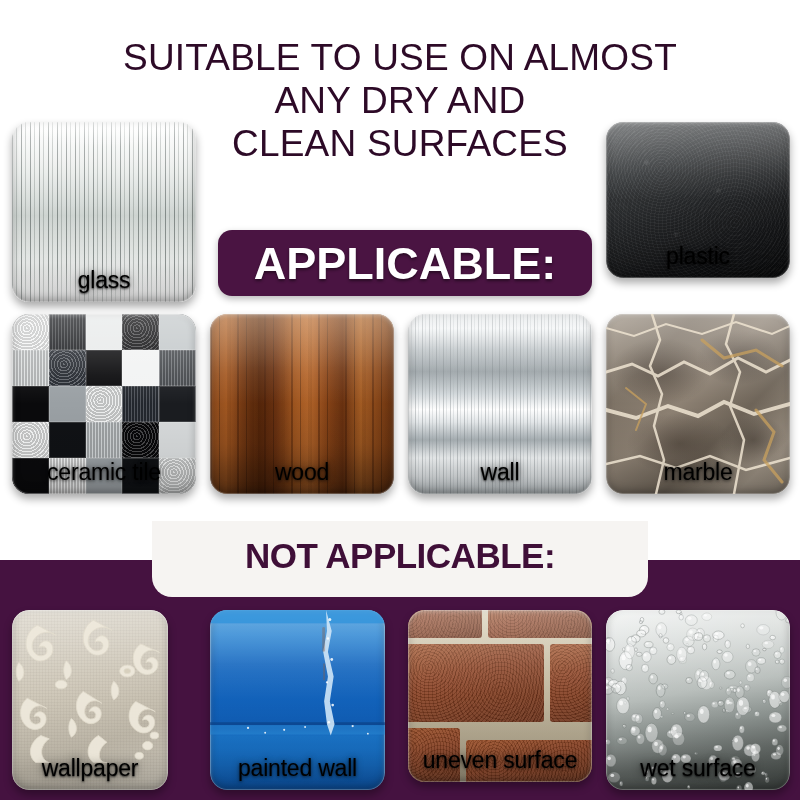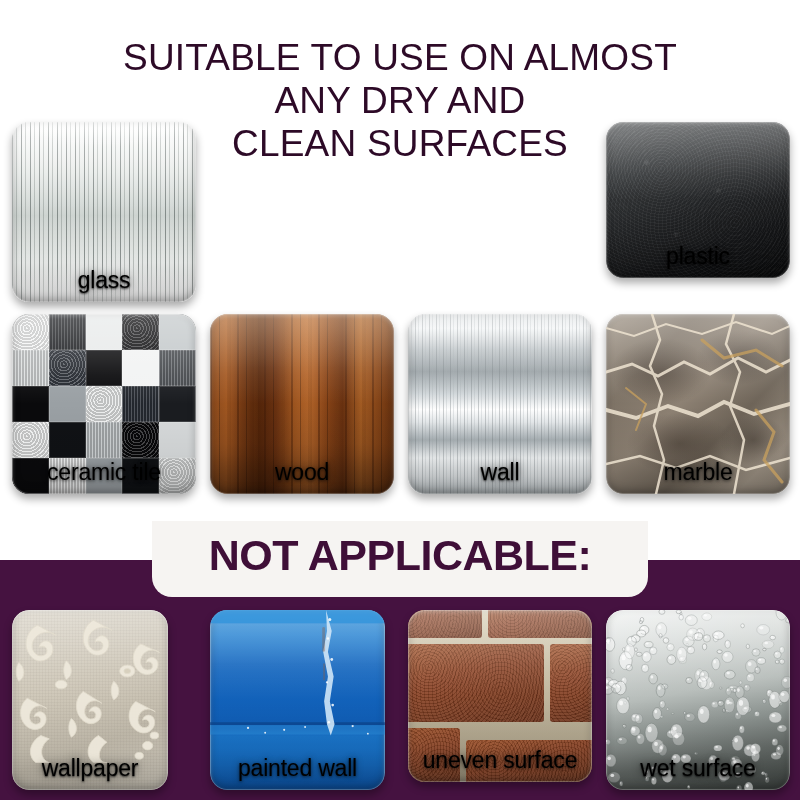--- a/index.html
+++ b/index.html
@@ -49,21 +49,21 @@
   }
   .banner-notapplicable {
     position: absolute;
     left: 152px; top: 521px; width: 496px; height: 76px;
     background: #f6f4f2;
     border-radius: 0 0 20px 20px;
     display: flex; align-items: center; justify-content: center;
   }
   .banner-notapplicable span {
     color: #3f0f38;
-    font-size: 43px;
+    font-size: 35px;
     font-weight: bold;
     letter-spacing: -0.5px;
     line-height: 45px;
     position: relative; top: -4px;
   }
 
   
   .tile {
     position: absolute;
     border-radius: 17px;
@@ -241,20 +241,23 @@
     <div class="lbl dark-sh">glass</div>
   </div>
 
   <div class="tile" style="left:606px; top:122px; width:184px; height:156px;">
     <div class="tex tex-plastic"></div>
     <div class="gloss"></div>
     <div class="edge"></div>
     <div class="lbl">plastic</div>
   </div>
 
+  <div class="banner-applicable">
+    <span>APPLICABLE:</span>
+  </div>
 
   <div class="tile" style="left:12px; top:314px; width:184px; height:180px;">
     <div class="tex tex-ceramic">
       <div class="mos" id="mosaic">
           <i style="background: repeating-radial-gradient(circle at 40% 40%, rgba(255, 255, 255, 0.25) 0px, rgba(255, 255, 255, 0.25) 1px, rgba(0, 0, 0, 0.18) 1px, rgba(0, 0, 0, 0.18) 3px) rgb(242, 243, 243); box-shadow: rgba(255, 255, 255, 0.16) 0px 0px 0px 1px inset;"></i>
           <i style="background: repeating-linear-gradient(90deg, rgba(255, 255, 255, 0.18) 0px, rgba(255, 255, 255, 0.18) 1px, rgba(0, 0, 0, 0.2) 1px, rgba(0, 0, 0, 0.2) 3px) rgb(26, 28, 32); box-shadow: rgba(255, 255, 255, 0.16) 0px 0px 0px 1px inset;"></i>
           <i style="background: rgb(232, 234, 234); box-shadow: rgba(255, 255, 255, 0.16) 0px 0px 0px 1px inset;"></i>
           <i style="background: repeating-radial-gradient(circle at 40% 40%, rgba(255, 255, 255, 0.25) 0px, rgba(255, 255, 255, 0.25) 1px, rgba(0, 0, 0, 0.18) 1px, rgba(0, 0, 0, 0.18) 3px) rgb(10, 10, 12); box-shadow: rgba(255, 255, 255, 0.16) 0px 0px 0px 1px inset;"></i>
           <i style="background: rgb(195, 200, 202); box-shadow: rgba(255, 255, 255, 0.16) 0px 0px 0px 1px inset;"></i>
           <i style="background: repeating-linear-gradient(90deg, rgba(255, 255, 255, 0.18) 0px, rgba(255, 255, 255, 0.18) 1px, rgba(0, 0, 0, 0.2) 1px, rgba(0, 0, 0, 0.2) 3px) rgb(215, 218, 219); box-shadow: rgba(255, 255, 255, 0.16) 0px 0px 0px 1px inset;"></i>
@@ -277,21 +280,21 @@
           <i style="background: rgb(154, 160, 164); box-shadow: rgba(255, 255, 255, 0.16) 0px 0px 0px 1px inset;"></i>
           <i style="background: rgb(16, 18, 21); box-shadow: rgba(255, 255, 255, 0.16) 0px 0px 0px 1px inset;"></i>
           <i style="background: repeating-radial-gradient(circle at 40% 40%, rgba(255, 255, 255, 0.25) 0px, rgba(255, 255, 255, 0.25) 1px, rgba(0, 0, 0, 0.18) 1px, rgba(0, 0, 0, 0.18) 3px) rgb(232, 234, 234); box-shadow: rgba(255, 255, 255, 0.16) 0px 0px 0px 1px inset;"></i>
         </div>
     </div>
     <div class="gloss"></div>
     <div class="edge"></div>
     <div class="lbl">ceramic tile</div>
   </div>
 
-  <div class="tile" style="left:210px; top:314px; width:184px; height:180px;border-radius:18px;">
+  <div class="tile" style="left:210px; top:314px; width:184px; height:180px;">
     <div class="tex tex-wood"></div>
     <div class="gloss"></div>
     <div class="edge"></div>
     <div class="lbl">wood</div>
   </div>
 
   <div class="tile" style="left:408px; top:314px; width:184px; height:180px;">
     <div class="tex tex-metal"></div>
     <div class="gloss"></div>
     <div class="edge"></div>

